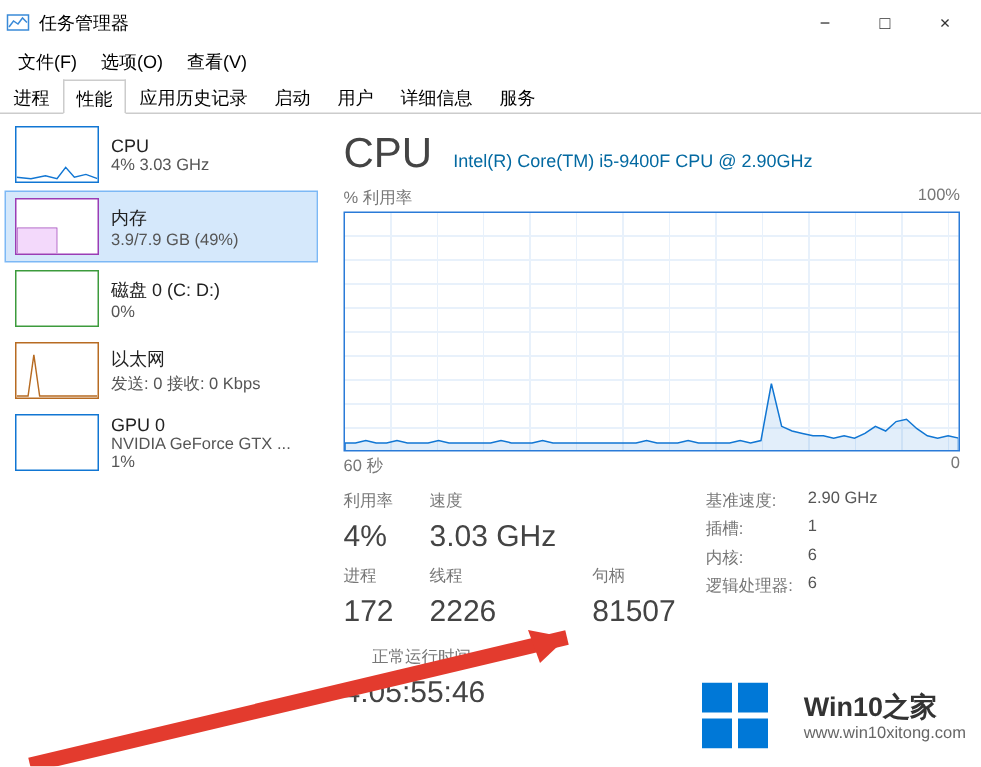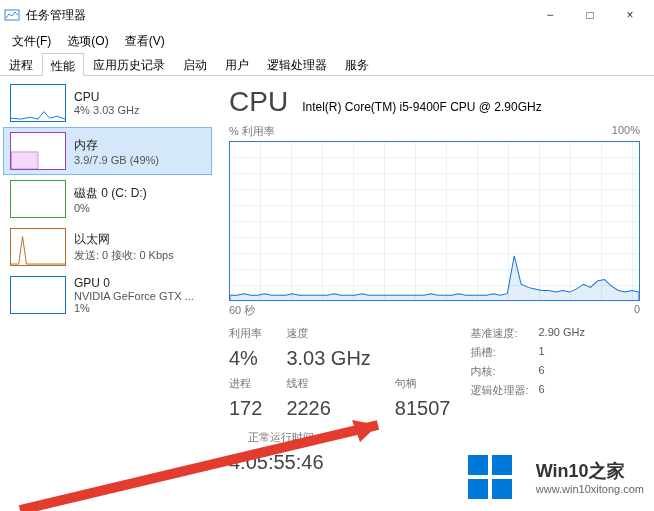--- a/index.html
+++ b/index.html
@@ -18,21 +18,21 @@
 .sidebar { width: 215px; overflow-y: auto; padding: 4px 0; }
 .side-item { display: flex; align-items: center; padding: 4px 6px; margin: 0 4px 2px 4px; cursor: pointer; }
 .side-item.selected { background: #d5e8fb; outline: 1px solid #7cb8f5; }
 .thumb { width: 56px; height: 38px; border: 1px solid #1176d3; background: #fff; margin-right: 8px; position: relative; overflow: hidden; }
 .thumb svg { width: 100%; height: 100%; display: block; }
 .side-text { display: flex; flex-direction: column; font-size: 11px; color: #555; }
 .side-text .name { font-size: 12px; color: #222; }
 .main { flex: 1; padding: 10px 14px 0 14px; position: relative; }
 .cpu-head { display: flex; align-items: baseline; gap: 14px; margin-bottom: 6px; }
 .cpu-head h1 { font-size: 28px; font-weight: 400; color: #444; }
-.cpu-head .model { font-size: 12px; color: #000000; }
+.cpu-head .model { font-size: 12px; color: #0369a1; }
 .chart-labels { display: flex; justify-content: space-between; font-size: 11px; color: #777; margin-bottom: 2px; }
 .chart { height: 160px; border: 1px solid #2a7bd8; background: repeating-linear-gradient(to bottom, transparent, transparent 15px, #e8f1fb 15px, #e8f1fb 16px), repeating-linear-gradient(to right, transparent, transparent 30px, #e8f1fb 30px, #e8f1fb 31px); position: relative; overflow: hidden; }
 .chart svg { position: absolute; inset: 0; width: 100%; height: 100%; }
 .chart-bottom { display: flex; justify-content: space-between; font-size: 11px; color: #777; margin-top: 2px; margin-bottom: 8px; }
 .stats { display: flex; gap: 20px; }
 .stats-left { display: grid; grid-template-columns: auto auto auto; column-gap: 24px; row-gap: 6px; }
 .stats-left .lbl { font-size: 11px; color: #777; }
 .stats-left .val { font-size: 20px; color: #444; }
 .stats-left .uptime-lbl { font-size: 11px; color: #777; grid-column: 1 / 4; margin-top: 4px; margin-left: 19px;}
 .stats-left .uptime-val { font-size: 20px; color: #444; grid-column: 1 / 4; }
@@ -69,21 +69,21 @@
   <span>选项(O)</span>
   <span>查看(V)</span>
 </div>
 
 <div class="tabs">
   <div class="tab">进程</div>
   <div class="tab active">性能</div>
   <div class="tab">应用历史记录</div>
   <div class="tab">启动</div>
   <div class="tab">用户</div>
-  <div class="tab">逻辑处理器</div>
+  <div class="tab">详细信息</div>
   <div class="tab">服务</div>
 </div>
 
 <div class="content">
   <div class="sidebar">
     <div class="side-item">
       <div class="thumb">
         <svg viewBox="0 0 56 38" preserveAspectRatio="none">
             <polyline points="0,35 10,36 20,34 28,36 34,28 40,35 48,33 56,36" fill="none" stroke="#1176d3" stroke-width="1"></polyline>
           </svg>

